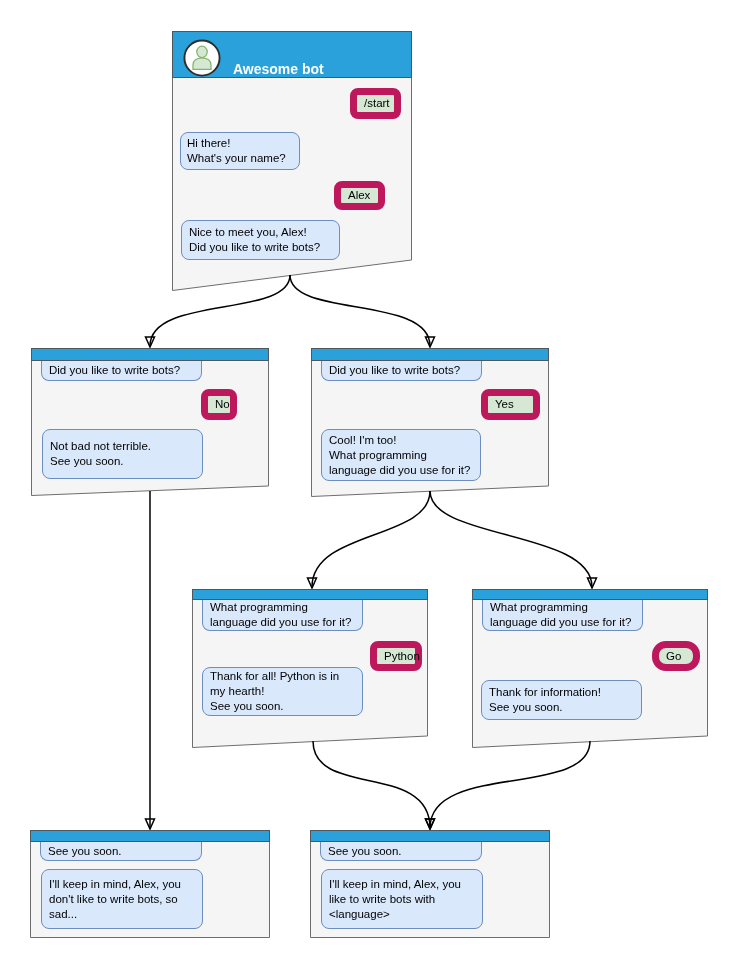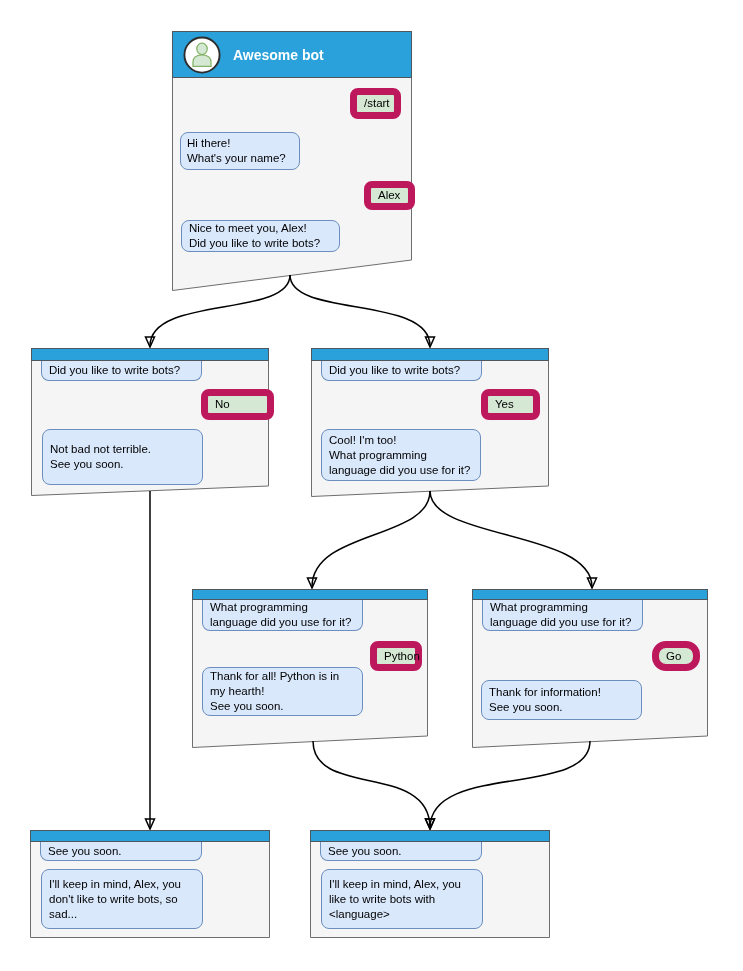--- a/index.html
+++ b/index.html
@@ -7,21 +7,21 @@
     position:relative;width:743px;height:971px;background:#ffffff;
     font-family:"Liberation Sans", sans-serif;color:#000;overflow:hidden;
   }
   .window{position:absolute;z-index:2;}
   .frame{position:absolute;left:0;top:0;display:block;}
   .frame polygon{fill:#f5f5f5;stroke:#6e6e6e;stroke-width:1;}
   .titlebar{
     position:absolute;left:0;top:0;right:0;box-sizing:border-box;
     background:#2aa1da;border:1px solid #4f575c;
   }
-  .titlebar.big{height:47px;display:flex;align-items:center;gap:12px;padding:0 10px;}
+  .titlebar.big{height:47px;display:flex;align-items:flex-end;gap:12px;padding:0 10px;}
   .titlebar.thin{z-index:3;}
   .bot-title{color:#ffffff;font-weight:bold;font-size:14px;}
   .avatar{width:38px;height:38px;flex:0 0 auto;}
   .bubble{
     position:absolute;box-sizing:border-box;display:flex;align-items:center;
     white-space:pre-line;font-size:11.5px;line-height:15px;
     border-radius:8px;padding:1px 7px;z-index:2;
   }
   .bubble.bot{background:#dae8fc;border:1px solid #6c8ebf;}
   .bubble.user{background:#d5e8d4;border:7px solid #be185d;}
@@ -42,33 +42,33 @@
       <svg class="avatar" viewBox="0 0 40 40">
         <circle cx="20" cy="20" r="18.5" fill="#ffffff" stroke="#2d2d2d" stroke-width="2"></circle>
         <ellipse cx="20" cy="13.5" rx="5.5" ry="6" fill="#d5e8d4" stroke="#82b366" stroke-width="1.3"></ellipse>
         <path d="M10.5 32 v-4.5 q0 -7.5 9.5 -7.5 q9.5 0 9.5 7.5 V32 z" fill="#d5e8d4" stroke="#82b366" stroke-width="1.3"></path>
       </svg>
       <span class="bot-title">Awesome bot</span>
     </div>
     <div class="bubble user" style="left:178px;top:57px;width:51px;height:31px;">/start</div>
     <div class="bubble bot" style="left:8px;top:101px;width:120px;height:38px;padding-left:6px;">Hi there!
 What's your name?</div>
-    <div class="bubble user" style="left:192px;top:150px;width:51px;height:29px;">Alex</div>
-    <div class="bubble bot" style="left:9px;top:189px;width:159px;height:32px;">Nice to meet you, Alex!
+    <div class="bubble user" style="left:162px;top:150px;width:51px;height:29px;">Alex</div>
+    <div class="bubble bot" style="left:9px;top:189px;width:159px;height:40px;">Nice to meet you, Alex!
 Did you like to write bots?</div>
   </div>
 
   <div class="window" style="left:31px;top:348px;width:238px;height:149px;">
     <svg class="frame" width="238" height="149" viewBox="0 0 238 149">
       <polygon points="0.5,0.5 237.5,0.5 237.5,138 0.5,147.5"></polygon>
     </svg>
     <div class="titlebar thin" style="height:13px;"></div>
     <div class="bubble bot clipped" style="left:10px;top:13px;width:161px;height:20px;">Did you like to write bots?</div>
-    <div class="bubble user" style="left:170px;top:41px;width:73px;height:31px;">No</div>
-    <div class="bubble bot" style="left:11px;top:81px;width:161px;height:56px;">Not bad not terrible.
+    <div class="bubble user" style="left:170px;top:41px;width:36px;height:31px;">No</div>
+    <div class="bubble bot" style="left:11px;top:81px;width:161px;height:50px;">Not bad not terrible.
 See you soon.</div>
   </div>
 
   <div class="window" style="left:311px;top:348px;width:238px;height:150px;">
     <svg class="frame" width="238" height="150" viewBox="0 0 238 150">
       <polygon points="0.5,0.5 237.5,0.5 237.5,138 0.5,148.5"></polygon>
     </svg>
     <div class="titlebar thin" style="height:13px;"></div>
     <div class="bubble bot clipped" style="left:10px;top:13px;width:161px;height:20px;">Did you like to write bots?</div>
     <div class="bubble user" style="left:170px;top:41px;width:59px;height:31px;text-align:center;">Yes</div>

